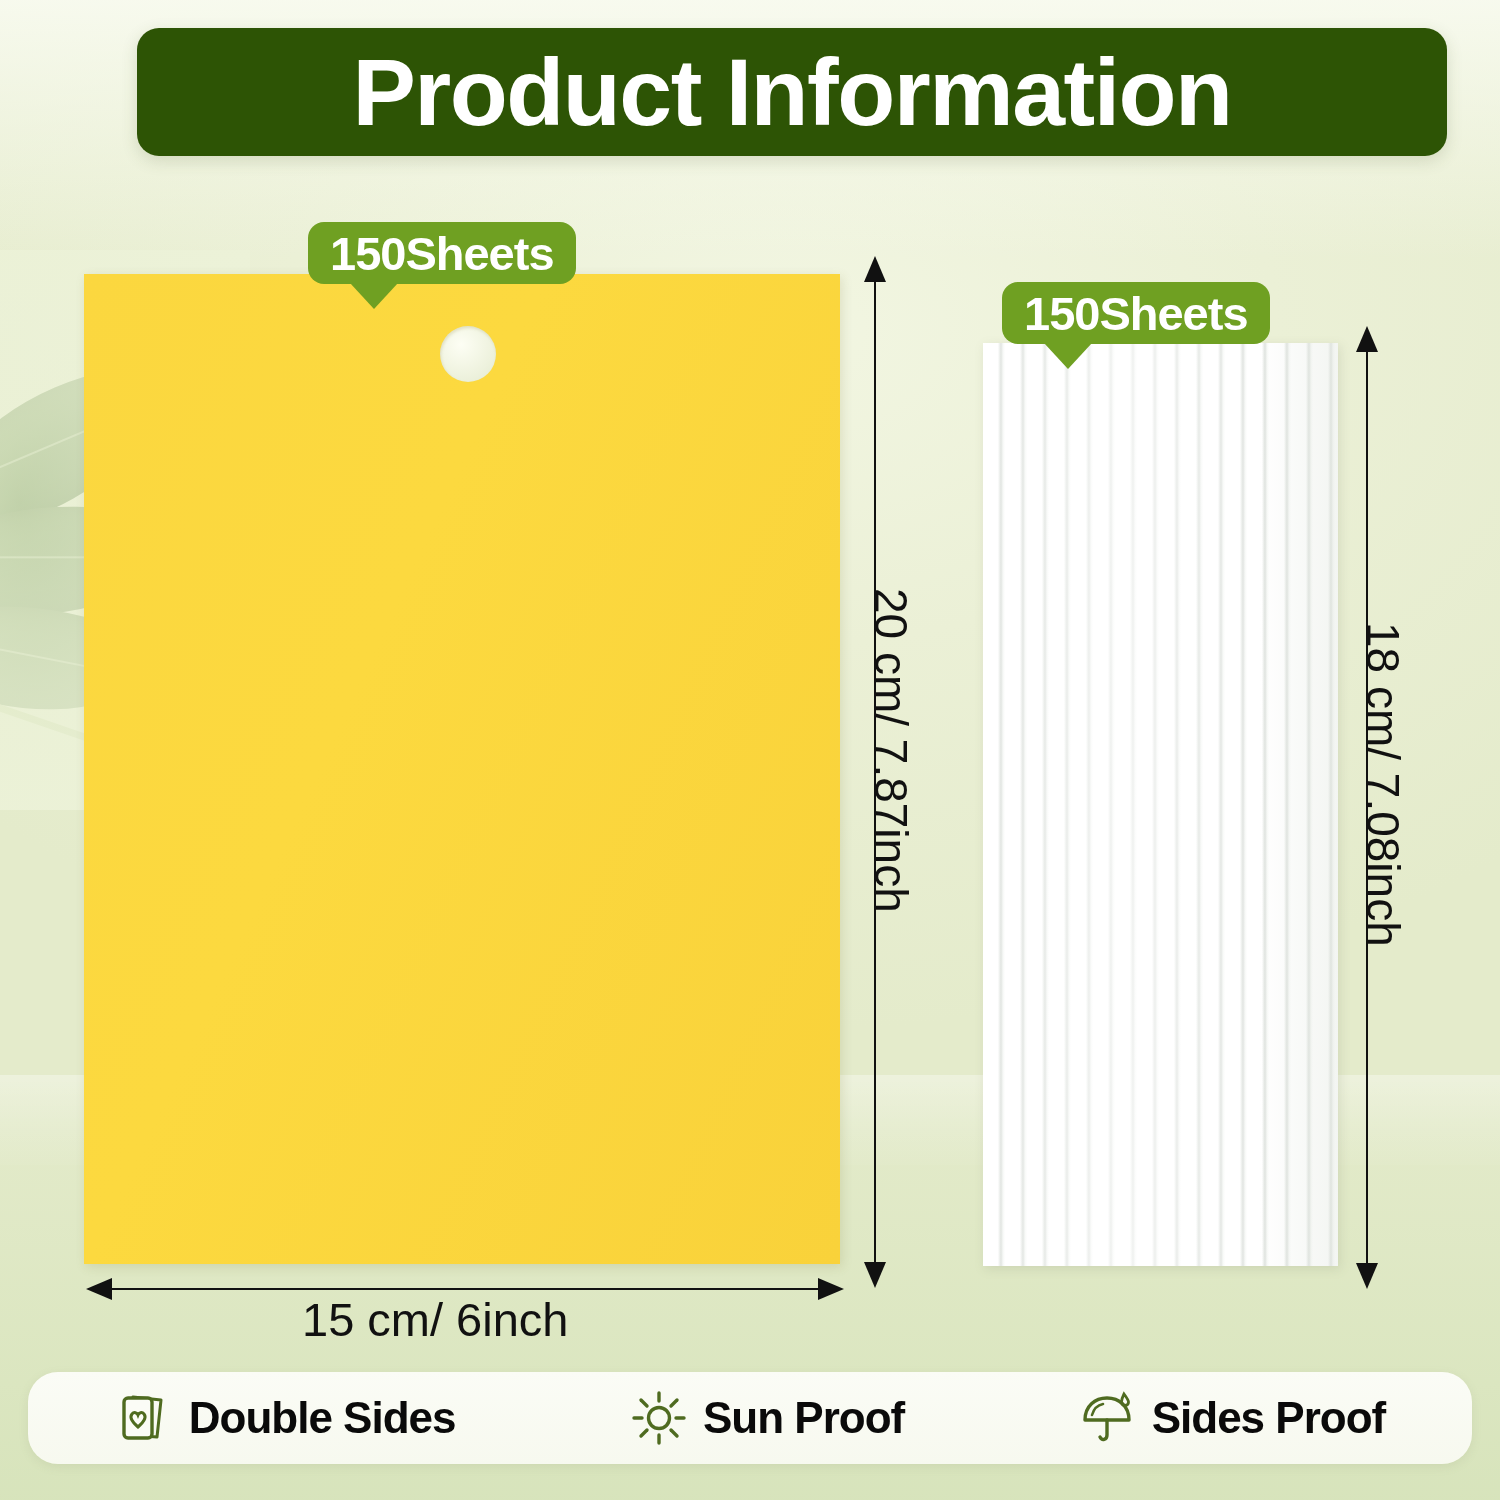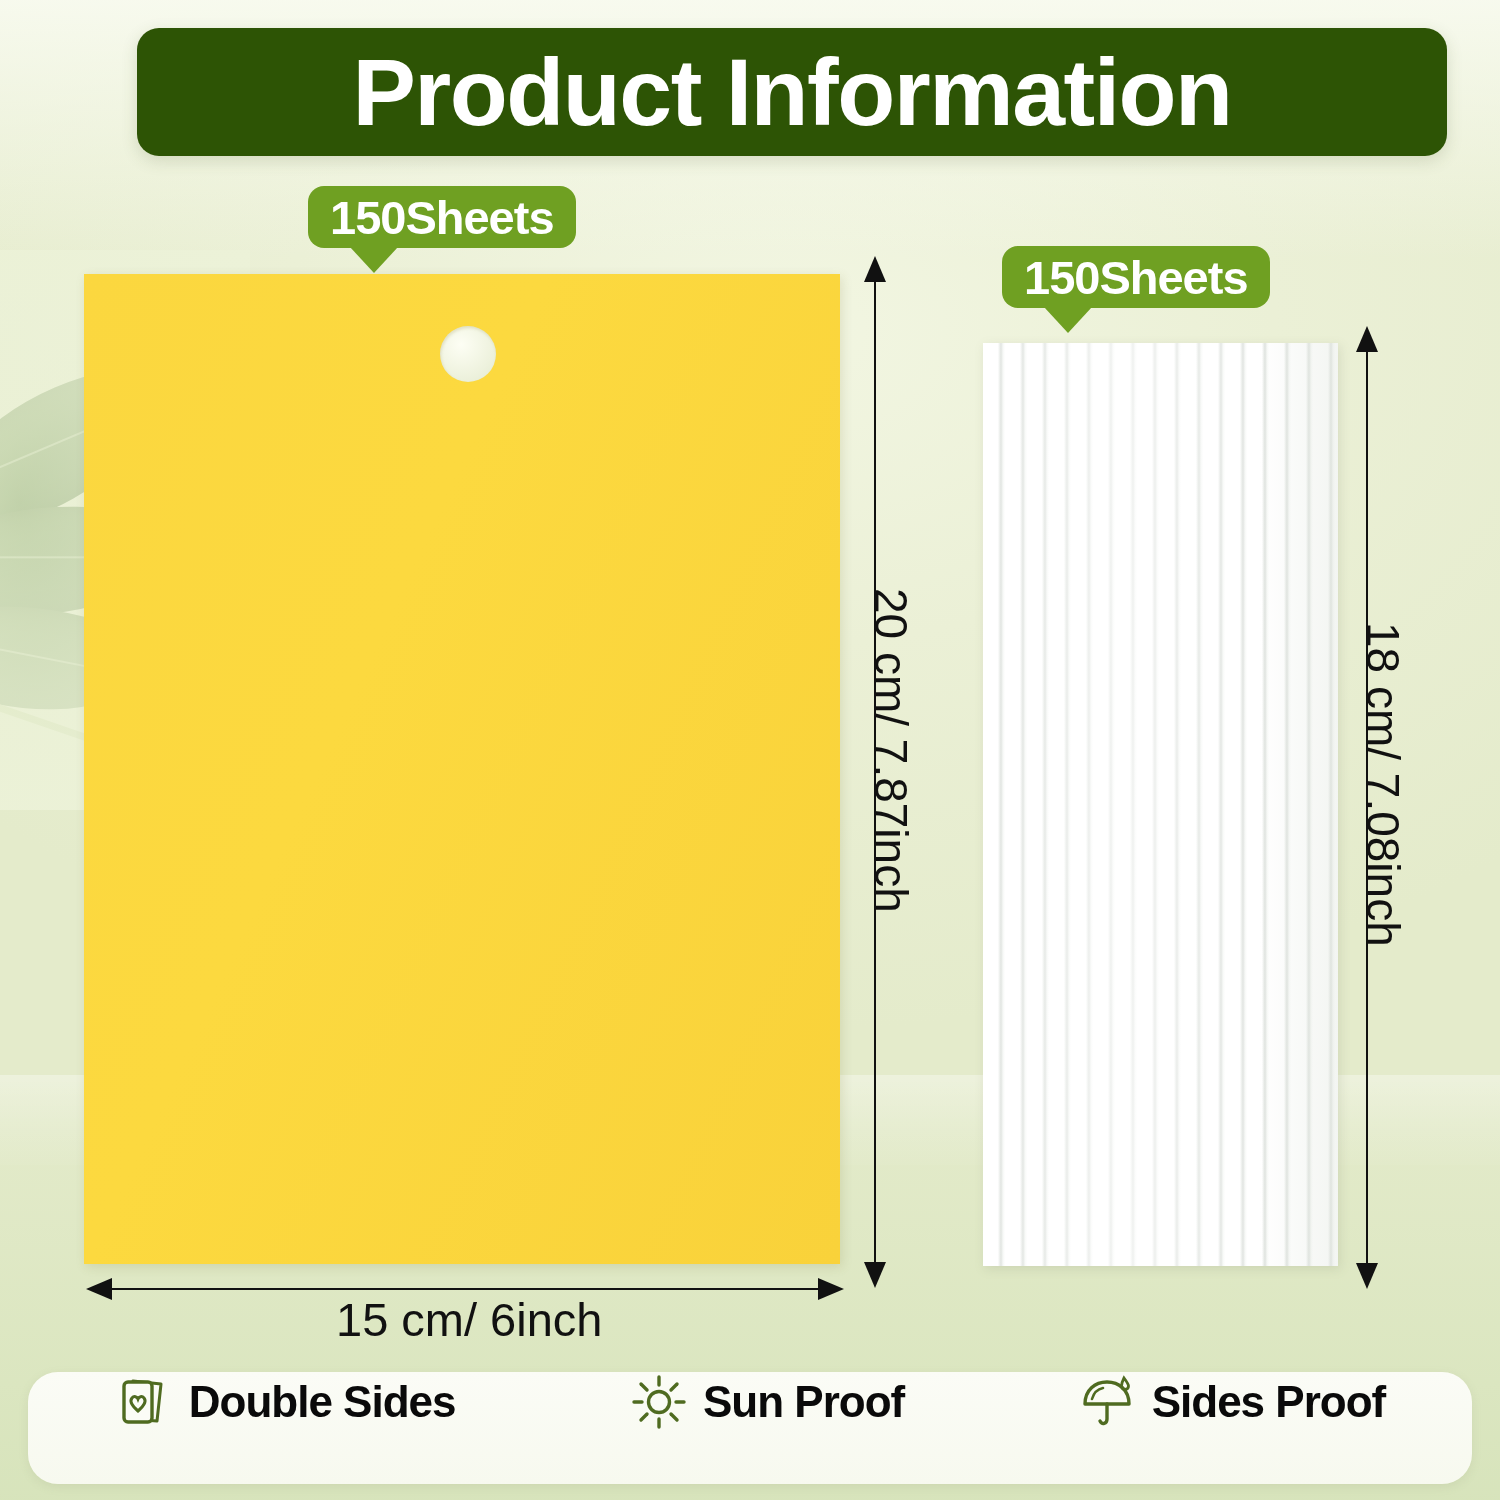--- a/index.html
+++ b/index.html
@@ -113,20 +113,21 @@
   
   .sheets-badge {
     position: absolute;
     background: #6fa022;
     border-radius: 16px;
     display: flex;
     align-items: center;
     justify-content: center;
     padding: 0 22px;
     height: 62px;
+    margin-top: 36px;
   }
   .sheets-badge::after {
     content: "";
     position: absolute;
     left: 42px;
     bottom: -25px;
     width: 0; height: 0;
     border-left: 24px solid transparent;
     border-right: 24px solid transparent;
     border-top: 26px solid #6fa022;
@@ -246,25 +247,25 @@
     font-weight: normal;
     white-space: nowrap;
   }
 
   
   .feature-bar {
     position: absolute;
     left: 28px;
     top: 1372px;
     width: 1444px;
-    height: 112px;
+    height: 92px;
     background: linear-gradient(to bottom, #fbfcf6 0%, #f7f9ef 100%);
     border-radius: 30px;
     display: flex;
-    align-items: flex-start;
+    align-items: center;
     justify-content: space-around;
     box-shadow: 0 3px 10px rgba(140,150,115,0.15);
   }
   .feature-item {
     display: flex;
     align-items: center;
     gap: 14px;
   }
   .feature-icon {
     width: 60px;
@@ -326,21 +327,21 @@
   <div class="dim-v" style="left:1366px; top:350px; height:915px;">
     <div class="arrowhead arrow-up"></div>
     <div class="arrowhead arrow-down"></div>
   </div>
   <div class="dim-label-v" style="left:1410px; top:622px;">18 cm/ 7.08inch</div>
 
   <div class="dim-h" style="left:110px; top:1288px; width:710px;">
     <div class="arrowhead arrow-left"></div>
     <div class="arrowhead arrow-right"></div>
   </div>
-  <div class="dim-label-h" style="left:336px; top:1292px;">15 cm/ 6inch</div>
+  <div class="dim-label-h" style="left:302px; top:1292px;">15 cm/ 6inch</div>
 
   <div class="feature-bar">
 
     <div class="feature-item">
       <svg class="feature-icon" viewBox="0 0 60 60">
         <path d="M18 9 L46 12 L42 49 L16 47 Z" fill="none" stroke="#4f6b20" stroke-width="3" stroke-linejoin="round"></path>
         <rect x="9" y="10" width="28" height="40" rx="4" fill="#fbfcf6" stroke="#4f6b20" stroke-width="3.4"></rect>
         <path d="M23 39 C16 33 14.5 29 17 26 C19 23.6 22 24.6 23 27 C24 24.6 27 23.6 29 26 C31.5 29 30 33 23 39 Z" fill="none" stroke="#4f6b20" stroke-width="3"></path>
       </svg>
       <span class="feature-label">Double Sides</span>

